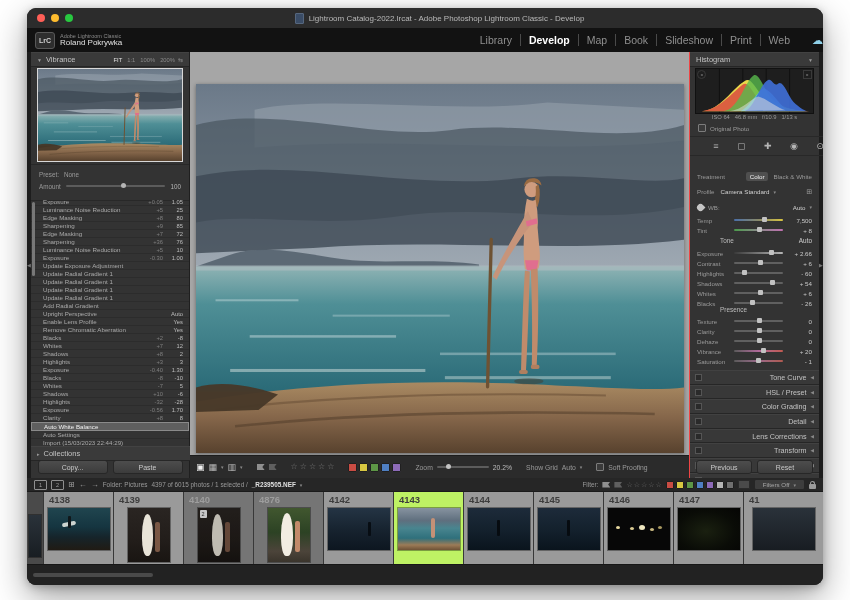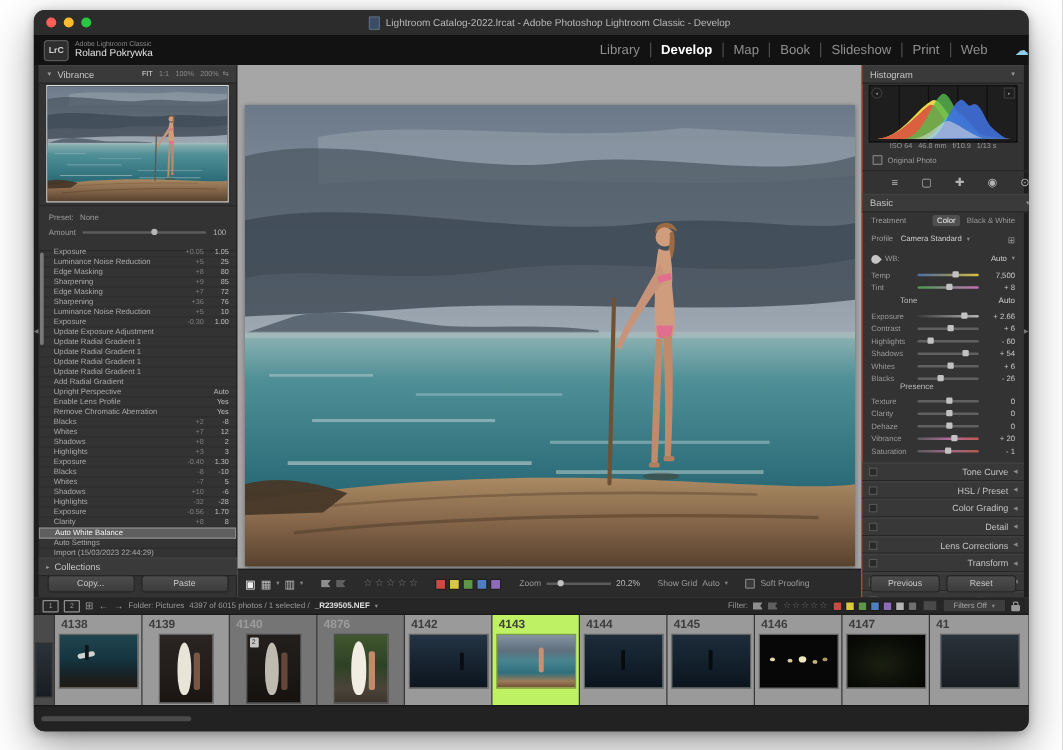--- a/index.html
+++ b/index.html
@@ -570,24 +570,20 @@
           <span class="cbx"></span>
           <span>Original Photo</span>
         </div>
         <div class="toolstrip">
           <span class="tool">≡</span>
           <span class="tool">▢</span>
           <span class="tool">✚</span>
           <span class="tool">◉</span>
           <span class="tool">⊙</span>
         </div>
-        <div class="phead rhead basichead">
-          <span>Basic</span>
-          <span class="tri">▼</span>
-        </div>
         <div class="treatrow">
           <span>Treatment</span>
           <span class="colorbtn">Color</span>
           <span class="bwbtn">Black &amp; White</span>
         </div>
         <div class="profilerow">
           <span>Profile</span>
           <span class="profval">Camera Standard</span>
           <span class="caret">▾</span>
           <span class="gridico">⊞</span>

